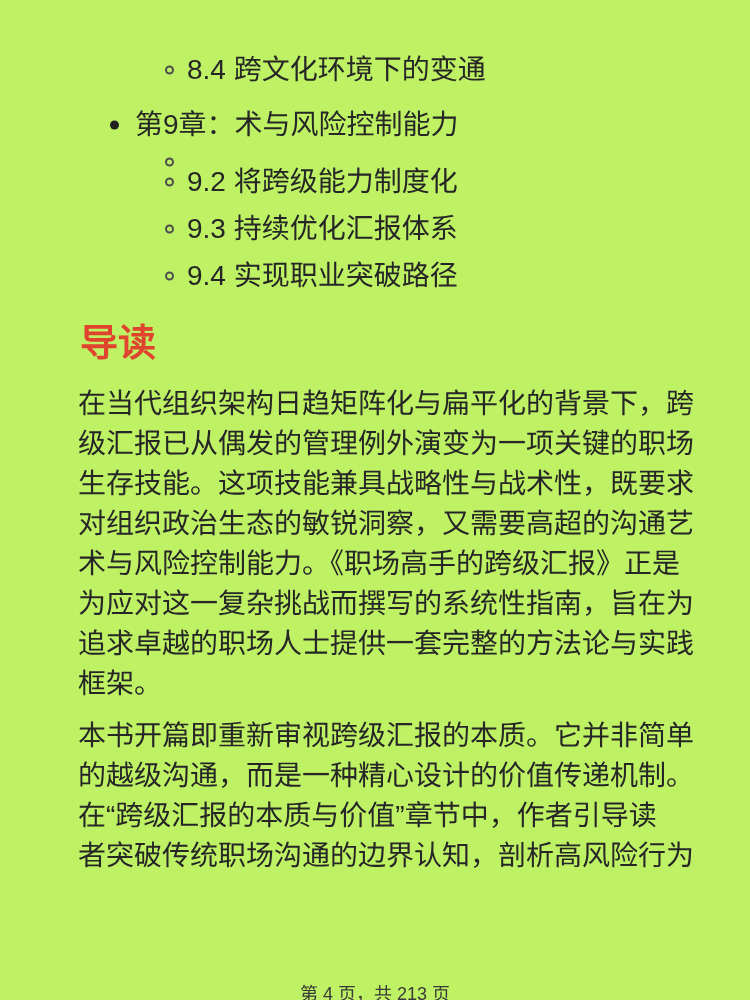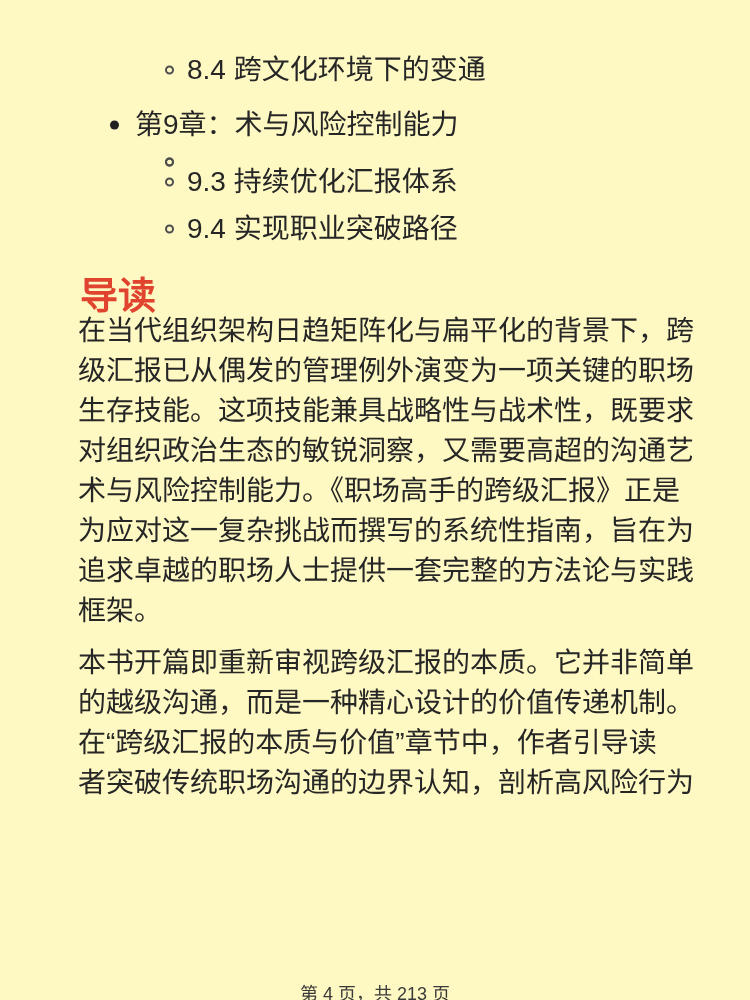--- a/index.html
+++ b/index.html
@@ -4,21 +4,21 @@
 <style>
   html, body {
     margin: 0;
     padding: 0;
     background: #ffffff;
   }
   .page {
     position: relative;
     width: 750px;
     height: 1000px;
-    background: #fef9c3;
+    background: #bef264;
     font-family: "Liberation Sans", "DejaVu Sans", sans-serif;
     color: #222222;
     overflow: hidden;
     margin: 0 auto;
   }
   .content {
     padding: 50px 56px 0 78px;
   }
 
   
@@ -56,21 +56,21 @@
 
   
   .para {
     margin: 0;
     font-size: 28px;
     line-height: 40px;
     color: #262626;
     white-space: pre-line;   
     width: 620px;
   }
-  .para-first { }
+  .para-first { margin-top: 26px; }
   .para + .para { margin-top: 12px; }
 
   
   .page-footer {
     position: absolute;
     left: 0;
     top: 984px;
     width: 100%;
     text-align: center;
     font-size: 18px;
@@ -91,20 +91,21 @@
       </div>
       <div class="toc-item level-1">
         <span class="bullet bullet-disc"></span>
         <span>第9章：术与风险控制能力</span>
       </div>
       <div class="toc-item level-2 sub-first">
         <span class="bullet bullet-circle"></span>
       </div>
       <div class="toc-item level-2">
         <span class="bullet bullet-circle"></span>
+        <span>9.2 将跨级能力制度化</span>
       </div>
       <div class="toc-item level-2">
         <span class="bullet bullet-circle"></span>
         <span>9.3 持续优化汇报体系</span>
       </div>
       <div class="toc-item level-2">
         <span class="bullet bullet-circle"></span>
         <span>9.4 实现职业突破路径</span>
       </div>
     </div>

